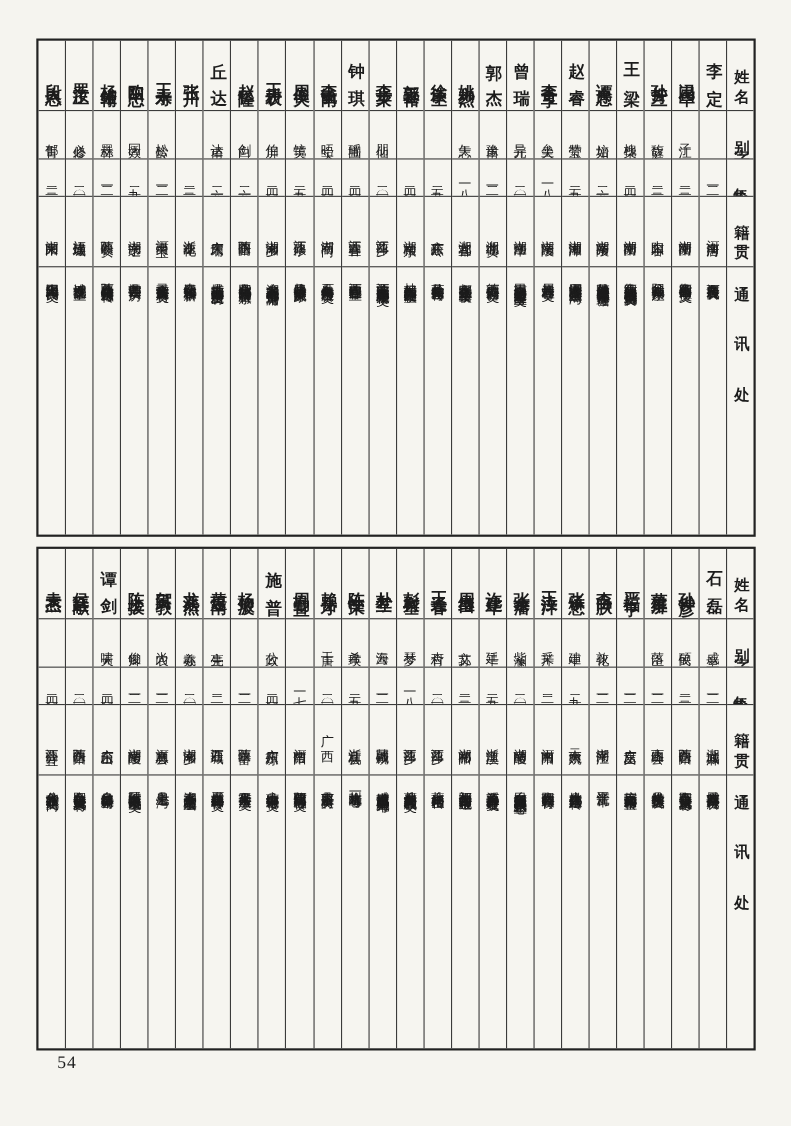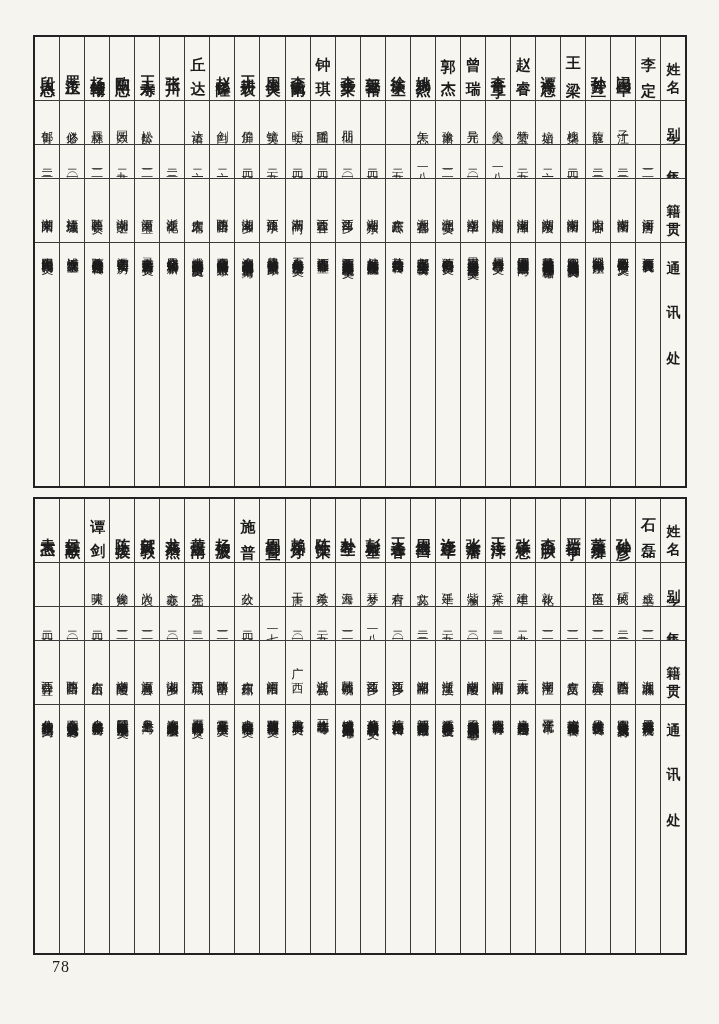--- a/index.html
+++ b/index.html
@@ -957,15 +957,15 @@
         </div>
     <div class="cell native">
           <span class="vtext c-native">江西分宜</span>
         </div>
     <div class="cell address">
           <span class="vtext c-address">分宜县华农馆转交小北门</span>
         </div>
   </div>
     </div>
 
-  <div class="page-number">78</div>
+  <div class="page-number">54</div>
 
 </div>
 
 </body></html>

